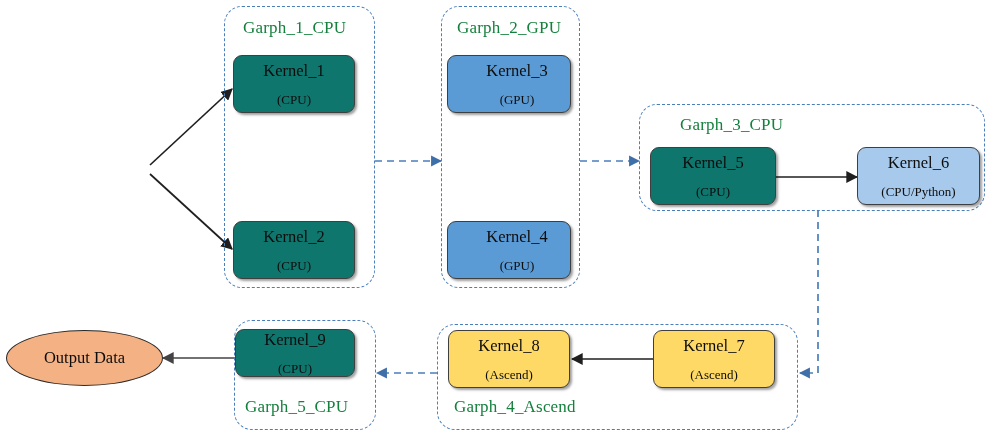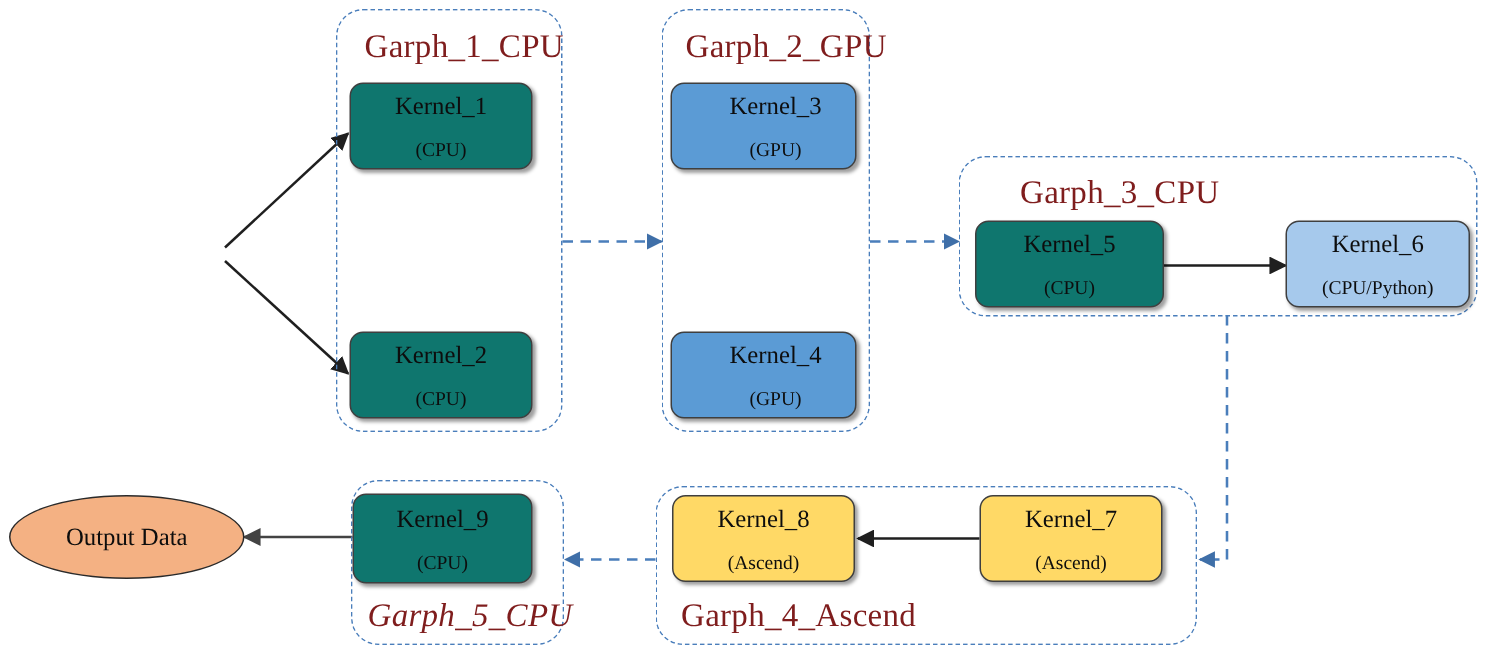--- a/index.html
+++ b/index.html
@@ -29,22 +29,22 @@
   
   .group-box {
     position: absolute;
     border: 1.4px dashed #4a7ebb;
     border-radius: 18px;
     box-sizing: border-box;
     background: transparent;
   }
   .group-label {
     position: absolute;
-    font-size: 22px;
-    color: #7f1d1d;
+    font-size: 17px;
+    color: #15803d;
     white-space: nowrap;
     letter-spacing: 0.2px;
   }
   
   .node {
     position: absolute;
     box-sizing: border-box;
     border-radius: 9px;
     border: 1.2px solid #3f3f3f;
     box-shadow: 2px 2px 2.5px rgba(0,0,0,0.38);
@@ -128,21 +128,21 @@
   <div class="group-box" style="left:441px; top:6px; width:139px; height:282px;"></div>
   <div class="group-label" style="left:457px; top:18px;">Garph_2_GPU</div>
 
   <div class="group-box" style="left:639px; top:104px; width:346px; height:107px;"></div>
   <div class="group-label" style="left:680px; top:115px;">Garph_3_CPU</div>
 
   <div class="group-box" style="left:437px; top:324px; width:361px; height:106px;"></div>
   <div class="group-label" style="left:454px; top:397px;">Garph_4_Ascend</div>
 
   <div class="group-box" style="left:234px; top:320px; width:142px; height:110px;"></div>
-  <div class="group-label" style="left:245px; top:397px;font-style:italic;">Garph_5_CPU</div>
+  <div class="group-label" style="left:245px; top:397px;">Garph_5_CPU</div>
 
 
   <div class="terminal" style="left:6px; top:330px; width:157px; height:56px;">
     <span>Output Data</span>
   </div>
 
   <div class="node green" style="left:233px; top:55px; width:122px; height:58px;">
     <span class="n-title">Kernel_1</span>
     <span class="n-sub">(CPU)</span>
   </div>
@@ -175,18 +175,18 @@
   <div class="node yellow" style="left:653px; top:330px; width:122px; height:58px;">
     <span class="n-title">Kernel_7</span>
     <span class="n-sub">(Ascend)</span>
   </div>
 
   <div class="node yellow" style="left:448px; top:330px; width:122px; height:58px;">
     <span class="n-title">Kernel_8</span>
     <span class="n-sub">(Ascend)</span>
   </div>
 
-  <div class="node green" style="left:235px; top:329px; width:120px; height:60px;">
+  <div class="node green" style="left:235px; top:329px; width:120px; height:48px;">
     <span class="n-title">Kernel_9</span>
     <span class="n-sub">(CPU)</span>
   </div>
 
 </div>
 
 </body></html>

